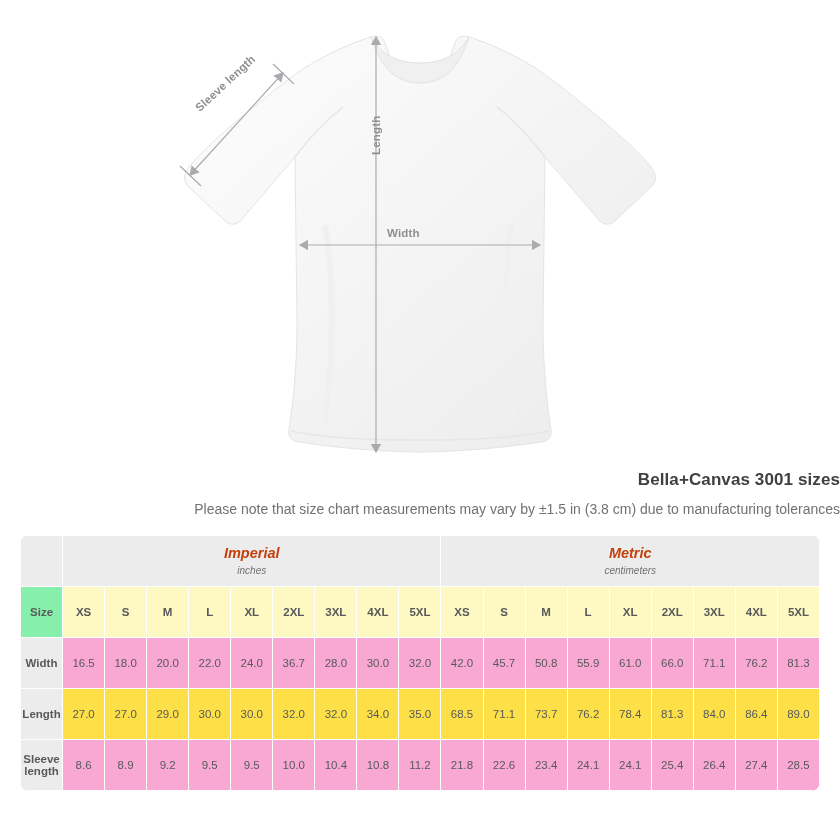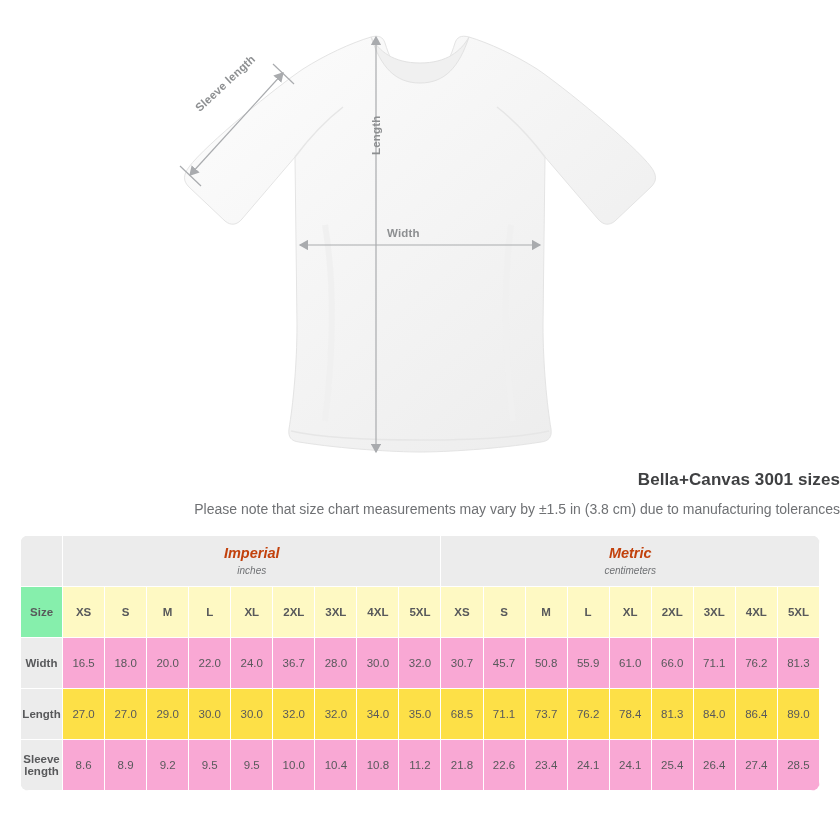--- a/index.html
+++ b/index.html
@@ -279,21 +279,21 @@
           <td class="col-label">Width</td>
           <td>16.5</td>
           <td>18.0</td>
           <td>20.0</td>
           <td>22.0</td>
           <td>24.0</td>
           <td>36.7</td>
           <td>28.0</td>
           <td>30.0</td>
           <td>32.0</td>
-          <td>30.7</td>
+          <td>42.0</td>
           <td>45.7</td>
           <td>50.8</td>
           <td>55.9</td>
           <td>61.0</td>
           <td>66.0</td>
           <td>71.1</td>
           <td>76.2</td>
           <td>81.3</td>
         </tr>
 

